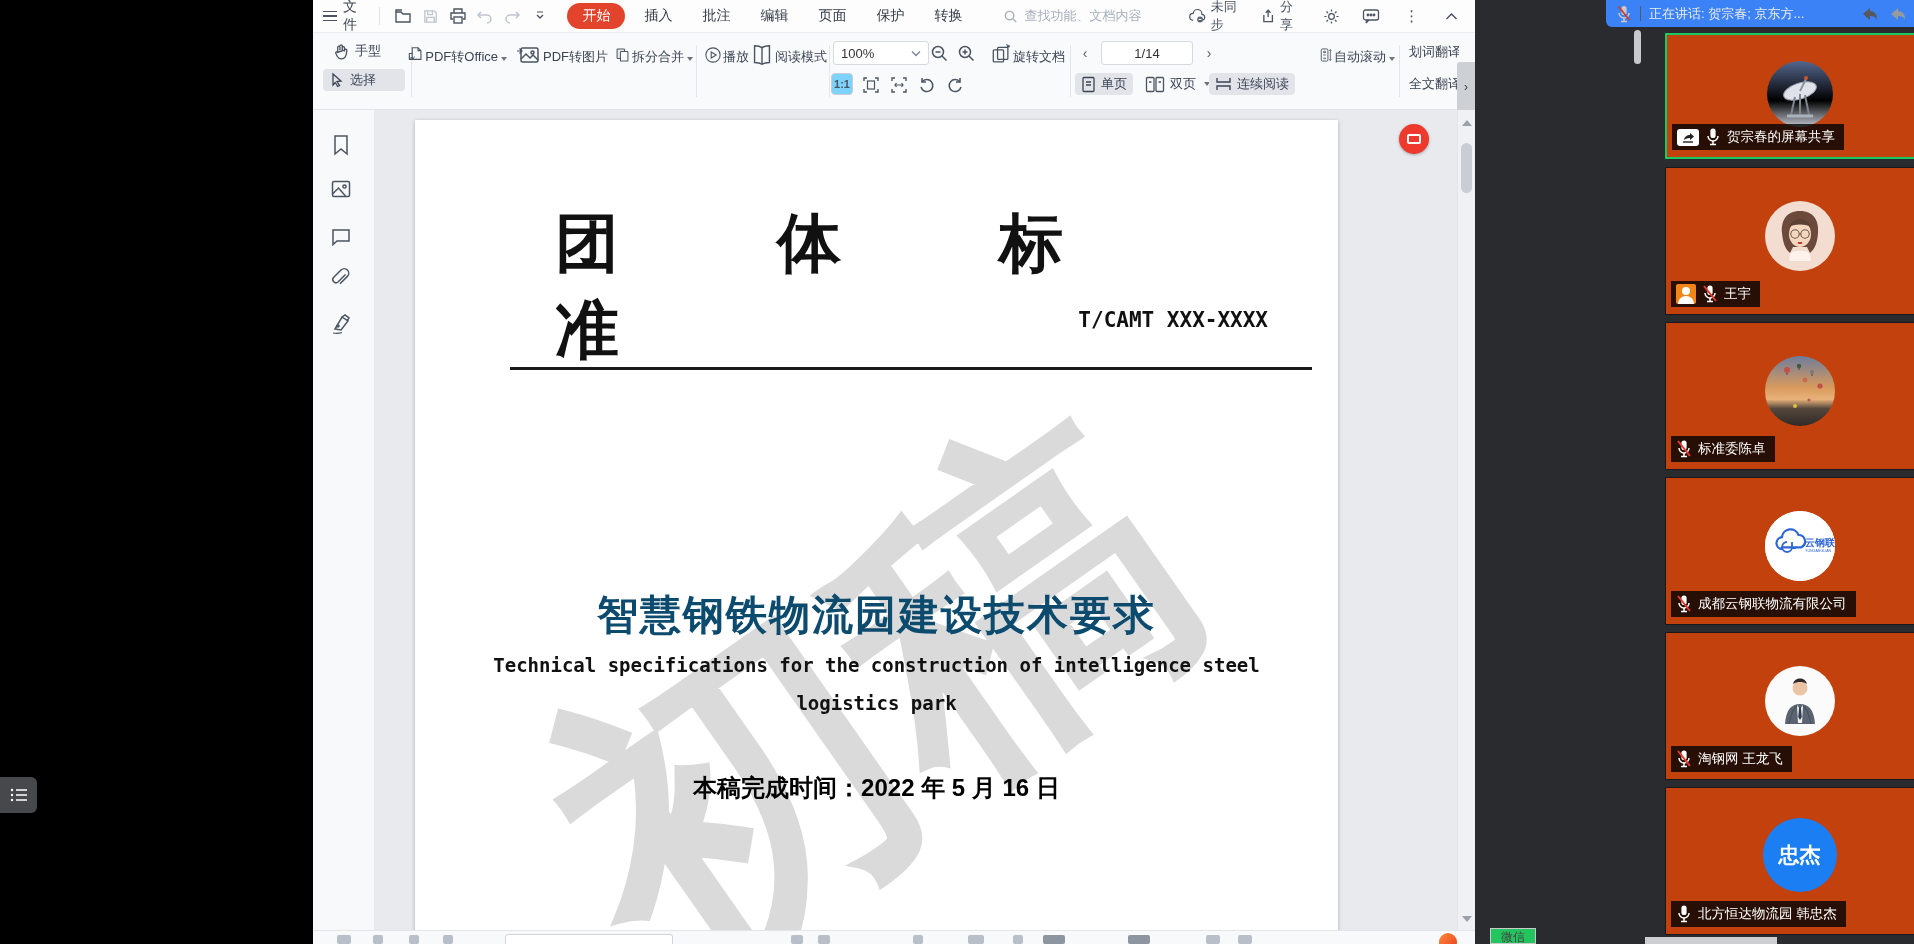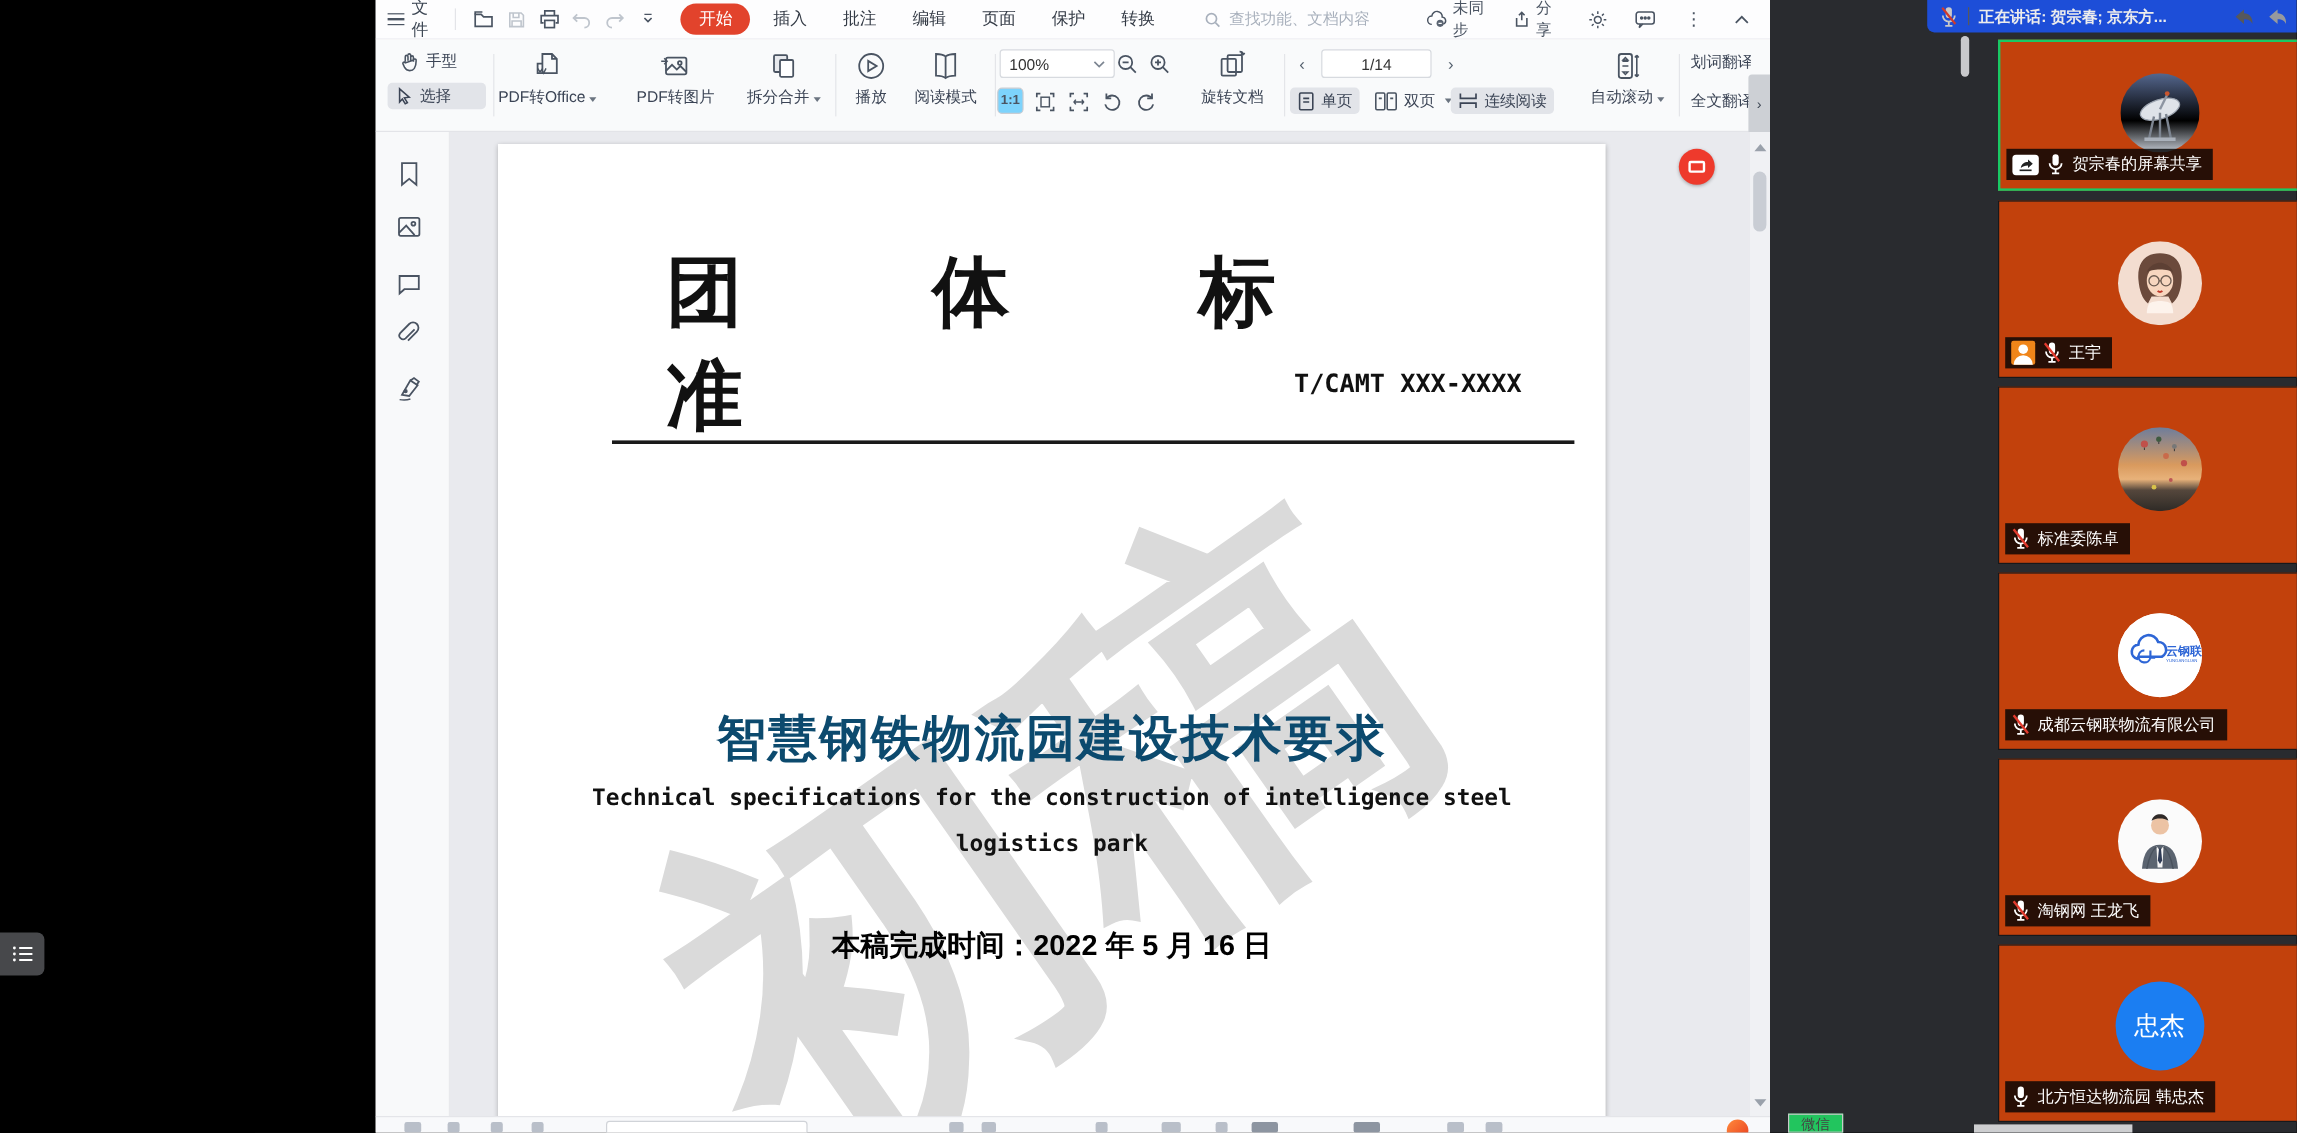--- a/index.html
+++ b/index.html
@@ -22,21 +22,21 @@
   .tabs { display:flex; align-items:center; gap:8px; margin-left:14px; }
   .tab { padding:3px 11px; color:#333a45; cursor:default; white-space:nowrap; }
   .tab.active { background:#e2432c; color:#fff; border-radius:14px; padding:4px 15px; }
   .searchbox { display:flex; align-items:center; gap:6px; color:#a8b0bc; font-size:13px; margin-left:30px; width:190px; }
   .rightics { margin-left:auto; display:flex; align-items:center; gap:13px; color:#4a5462; font-size:13px; }
   .ric { display:flex; align-items:center; gap:4px; }
 
   
   .ribbon { left:0; top:33px; width:100%; height:77px; background:#f9fafb; border-bottom:1px solid #e3e4e8; font-size:13px; color:#3b4455; }
   .ribbon .vdiv { position:absolute; top:12px; width:1px; height:52px; background:#e4e5e9; }
-  .rbtn-col { position:absolute; display:flex; flex-direction:column; align-items:center; }
+  .rbtn-col { position:absolute; display:flex; flex-direction:row; align-items:center; }
   .rbtn-col .lab { margin-top:3px; white-space:nowrap; }
   .smallbtn { position:absolute; display:flex; align-items:center; gap:5px; padding:2px 6px; border-radius:4px; white-space:nowrap; }
   .smallbtn.sel { background:#e2e4e9; }
   .caret { display:inline-block; width:0; height:0; border-left:3.5px solid transparent; border-right:3.5px solid transparent; border-top:4px solid #6b7480; margin-left:3px; }
   .zoombox { position:absolute; left:520px; top:8px; width:96px; height:24px; border:1px solid #d7dadf; border-radius:3px; background:#fff;
              display:flex; align-items:center; justify-content:space-between; padding:0 7px; font-size:13px; color:#333; }
   .iconbtn { position:absolute; width:24px; height:24px; display:flex; align-items:center; justify-content:center; color:#4a5462; border-radius:4px; }
   .iconbtn.sel { background:#7dd3fc; }
   .pagebox { position:absolute; left:788px; top:8px; width:92px; height:24px; border:1px solid #d7dadf; background:#fff; border-radius:3px;
              display:flex; align-items:center; justify-content:center; font-size:13px; color:#333; }
@@ -74,22 +74,22 @@
                   display:flex; align-items:center; justify-content:center; color:#3c4653; font-size:12px; }
 
   
   .pdf-bottom { left:0; top:930px; width:1162px; height:14px; background:#f8f9fb; border-top:1px solid #e4e5e9; overflow:hidden; }
   .ghost { position:absolute; top:4px; background:#b9bfc9; border-radius:2px; }
   .pdf-bottom .inputghost { position:absolute; left:192px; top:3px; width:168px; height:20px; background:#fff; border:1px solid #d0d3d8; border-radius:3px; }
   .flame { position:absolute; left:1126px; top:2px; width:18px; height:18px; border-radius:50% 50% 50% 4px; background:linear-gradient(135deg,#ff8a3c,#e83c1e); }
 
   
   .meeting { left:1475px; top:0; width:439px; height:944px; background:#292b2f; }
-  .speak-banner { position:absolute; left:131px; top:0; width:308px; height:27px; background:#1d4ed8; border-radius:0 0 0 6px;
-                  display:flex; align-items:center; gap:8px; padding:0 6px 0 10px; color:#ececec; font-size:13px; white-space:nowrap;font-weight:bold; }
+  .speak-banner { position:absolute; left:131px; top:0; width:308px; height:27px; background:#3b82f6; border-radius:0 0 0 6px;
+                  display:flex; align-items:center; gap:8px; padding:0 6px 0 10px; color:#ececec; font-size:13px; white-space:nowrap; }
   .speak-banner .vdiv { width:1px; height:15px; background:#56585c; }
   .mini-scroll { position:absolute; left:159px; top:30px; width:7px; height:34px; background:#c8c9cc; border-radius:4px; }
 
   .tiles { position:absolute; left:170px; top:0; width:269px; height:944px; }
   .tile { position:absolute; left:0; width:269px; background:#c2410c; border:1px solid #17181b;margin-left:20px; }
   .tile.active { border:2px solid #19c964; }
   .avatar { position:absolute; left:50%; transform:translateX(-50%); border-radius:50%; overflow:hidden; }
   .namebar { position:absolute; left:5px; bottom:7px; display:flex; align-items:center; gap:6px;
              background:rgba(5,5,5,.82); padding:3px 9px 3px 5px; color:#fff; font-size:13.5px; white-space:nowrap; }
   .share-chip { width:22px; height:17px; background:#fff; border-radius:3px; display:flex; align-items:center; justify-content:center; }
@@ -635,21 +635,21 @@
                 <path d="M8 14v3M5 17.5h6" stroke="#fff" stroke-width="1.5"></path>
                 <path d="M2 2l12 15" stroke="#e23b2e" stroke-width="2"></path>
               </svg>
           </span>
           <span>淘钢网 王龙飞</span>
         </div>
       </div>
 
       <div class="tile" style="top:787px; height:148px;">
         <span class="avatar" style="top:30px; width:74px; height:74px; background:#1b7ef2; display:flex; align-items:center; justify-content:center;">
-          <span style="color:#fff; font-size:21px;">忠杰</span>
+          <span style="color:#fff; font-size:21px;font-weight:bold;">忠杰</span>
         </span>
         <div class="namebar">
           <span class="micwrap">
             <svg width="16" height="20" viewBox="0 0 16 20">
                 <rect x="5.4" y="1.5" width="5.2" height="9.5" rx="2.6" fill="#fff"></rect>
                 <path d="M3 9a5 5 0 0 0 10 0" fill="none" stroke="#fff" stroke-width="1.5"></path>
                 <path d="M8 14v3M5 17.5h6" stroke="#fff" stroke-width="1.5"></path>
               </svg>
           </span>
           <span>北方恒达物流园 韩忠杰</span>

